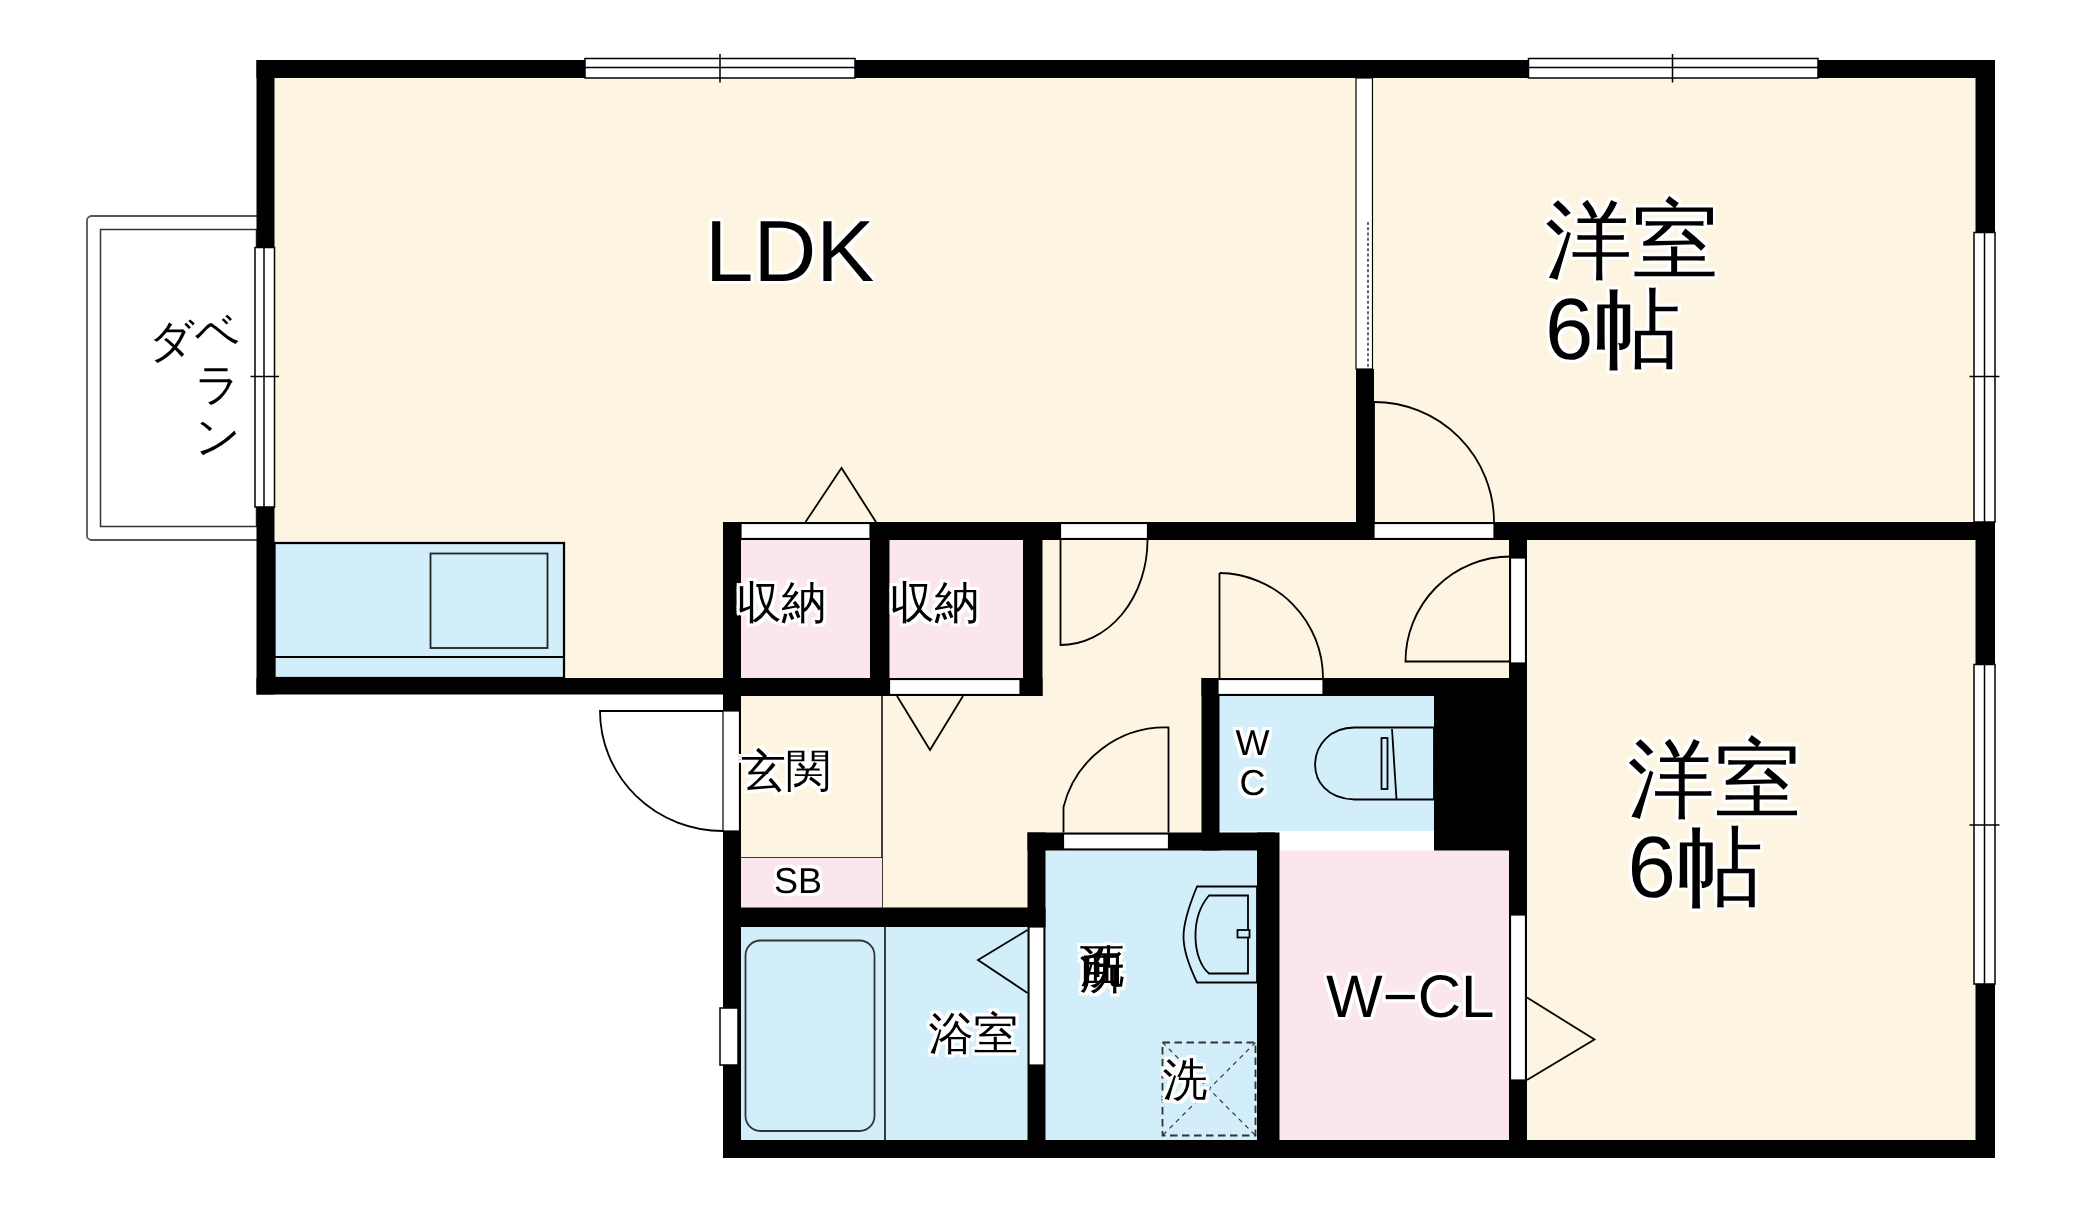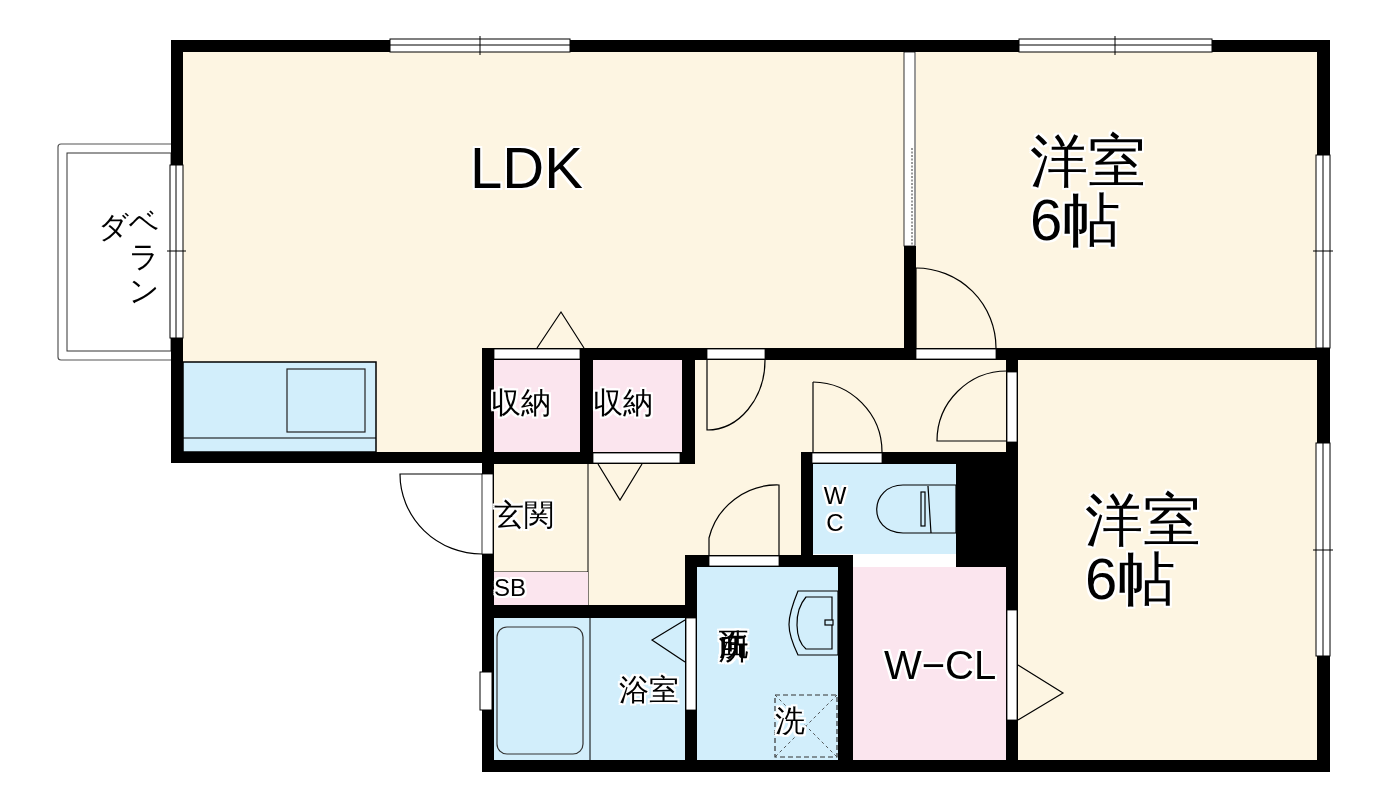--- a/index.html
+++ b/index.html
@@ -200,21 +200,21 @@
   <div>洋室</div>
   <div>6帖</div>
 </div>
 
 <div class="label mid vert" style="left:98px; top:188px; height:140px;">ベランダ</div>
 
 <div class="label mid" style="left:491px; top:388px; width:89px;">収納</div>
 <div class="label mid" style="left:593px; top:388px; width:89px;">収納</div>
 
 <div class="label mid" style="left:494px; top:500px; width:78px;">玄関</div>
-<div class="label small" style="left:494px; top:576px; width:94px;">SB</div>
+<div class="label small" style="left:516px; top:576px; width:94px;">SB</div>
 
 <div class="label small vert" style="left:822px; top:482px; height:60px; letter-spacing:0;">WC</div>
 
 <div class="label mid" style="left:619px; top:675px; width:90px;">浴室</div>
 
 <div class="label mid vert" style="left:718px; top:605px; height:120px;">洗面所</div>
 
 <div class="label mid" style="left:775px; top:706px; width:62px;">洗</div>
 
 <div class="label" style="left:853px; top:645px; width:153px; font-size:40px;margin-left:31px;">W−CL</div>

